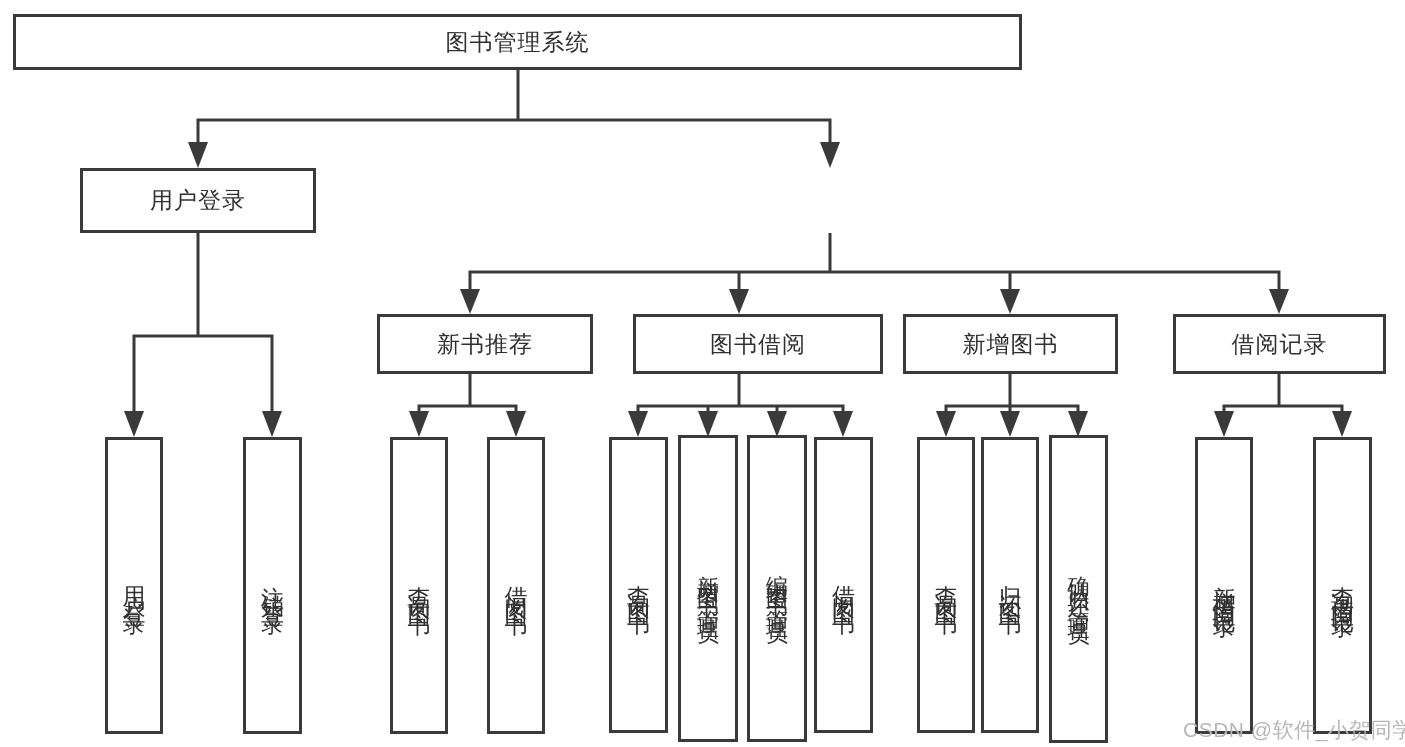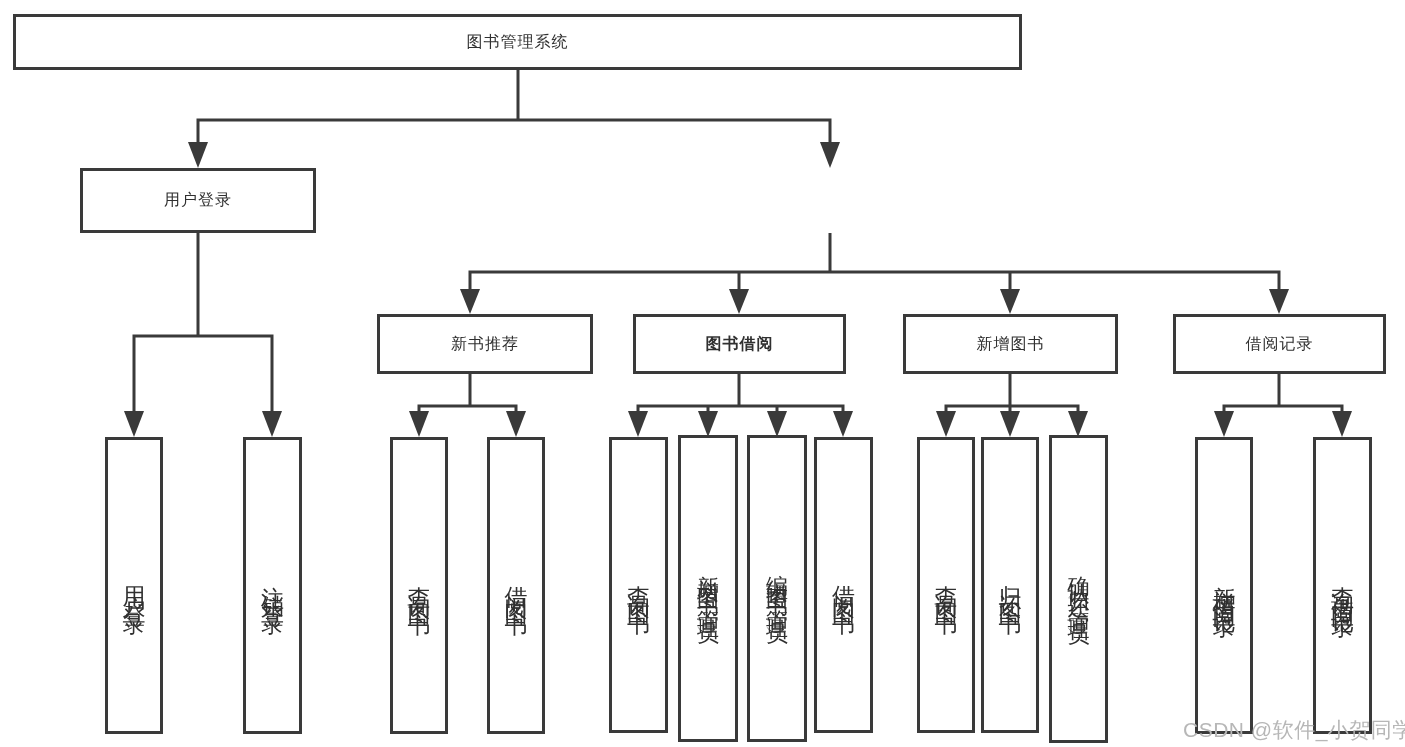--- a/index.html
+++ b/index.html
@@ -23,21 +23,21 @@
     box-sizing: border-box;
     background: #ffffff;
     border: 3px solid #3a3a3a;
     display: flex;
     align-items: center;
     justify-content: center;
     z-index: 2;
     color: #303030;
   }
   .node.h {
-    font-size: 16px;
+    font-size: 23px;
     letter-spacing: 1px;
     white-space: nowrap;
   }
   .node.v {
     writing-mode: vertical-rl;
     text-orientation: mixed;
     font-size: 23px;
     letter-spacing: 9px;
     line-height: 1;
   }
@@ -99,21 +99,21 @@
       <polygon points="1214,411 1234,411 1224,437"></polygon>
       <polygon points="1332,411 1352,411 1342,437"></polygon>
     </g>
   </svg>
 
   <div class="node h" style="left:13px; top:14px; width:1009px; height:56px;">图书管理系统</div>
 
   <div class="node h" style="left:80px; top:168px; width:236px; height:65px;">用户登录</div>
 
   <div class="node h" style="left:362px; top:314px; width:216px; height:60px;margin-left:15px;">新书推荐</div>
-  <div class="node h" style="left:633px; top:314px; width:213px; height:60px;font-weight:bold;">图书借阅</div>
+  <div class="node h" style="left:633px; top:314px; width:250px; height:60px;">图书借阅</div>
   <div class="node h" style="left:903px; top:314px; width:215px; height:60px;">新增图书</div>
   <div class="node h" style="left:1173px; top:314px; width:213px; height:60px;">借阅记录</div>
 
   <div class="node v" style="left:105px; top:437px; width:58px; height:297px;">用户登录</div>
   <div class="node v" style="left:243px; top:437px; width:59px; height:297px;">注销登录</div>
 
   <div class="node v" style="left:390px; top:437px; width:58px; height:297px;">查询图书</div>
   <div class="node v" style="left:487px; top:437px; width:58px; height:297px;">借阅图书</div>
 
   <div class="node v" style="left:609px; top:437px; width:59px; height:296px;">查询图书</div>

